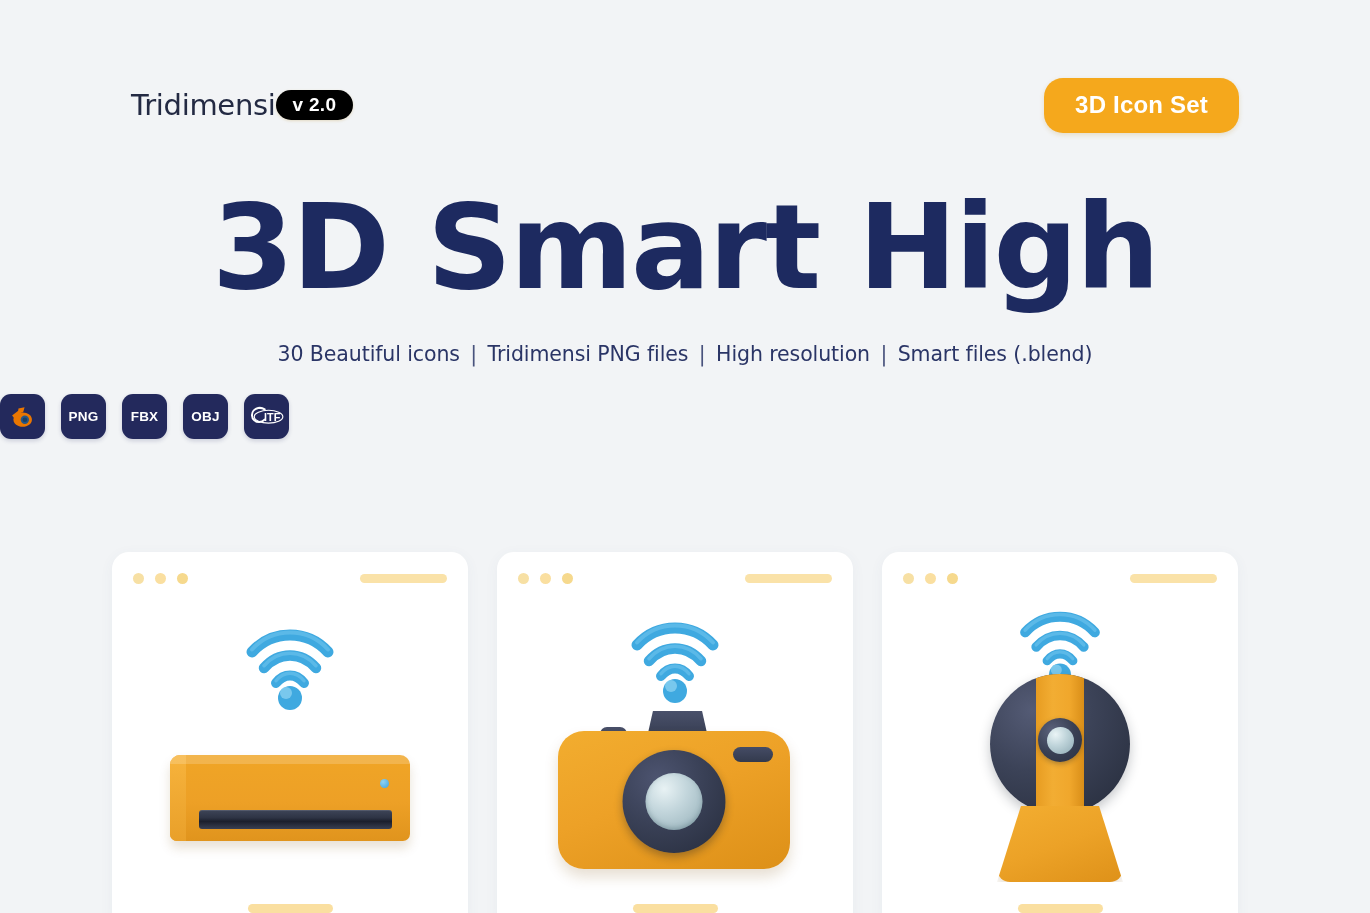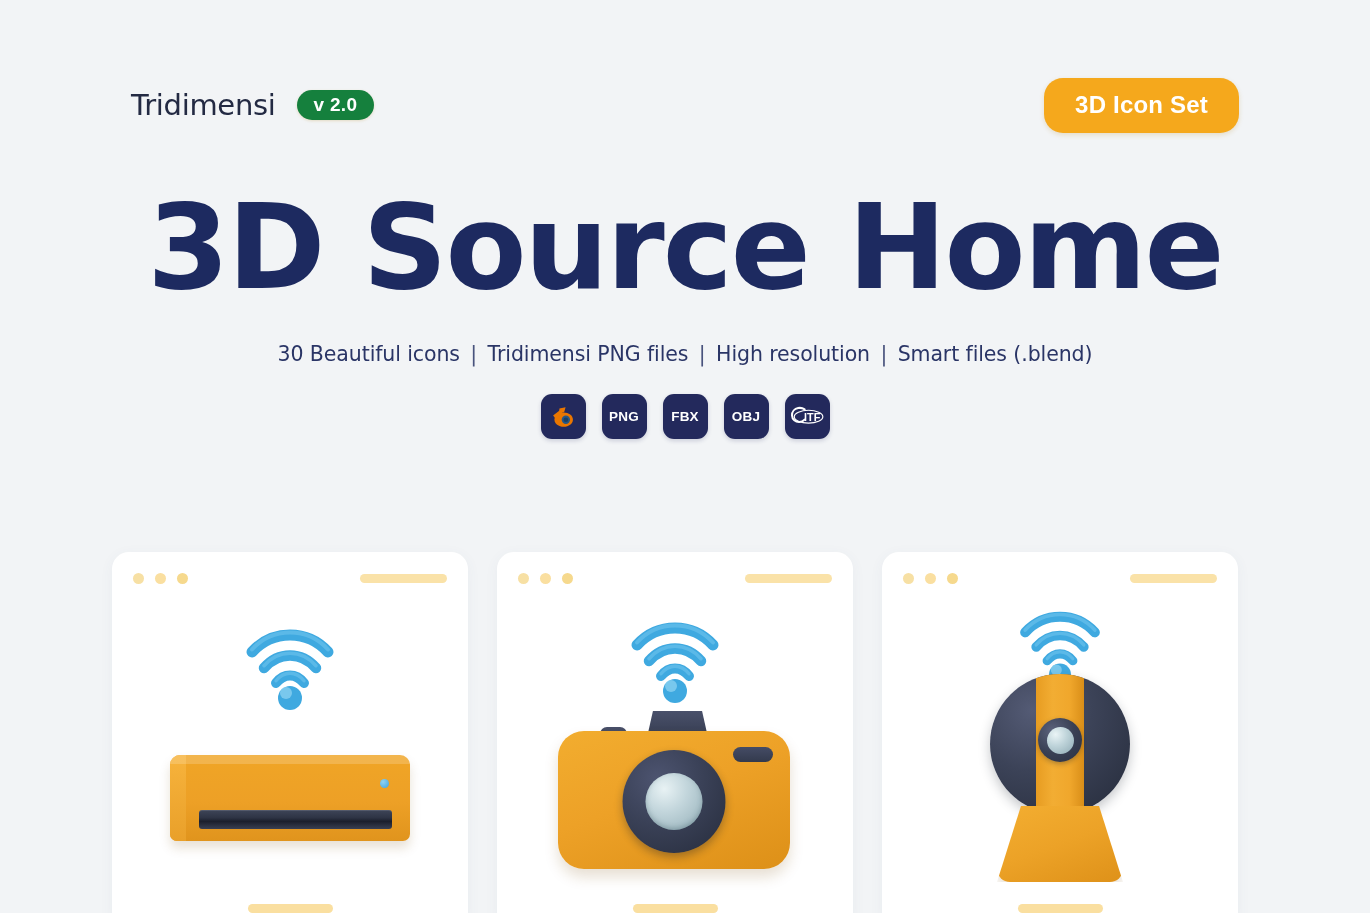--- a/index.html
+++ b/index.html
@@ -27,33 +27,32 @@
     height: 54px;
     padding: 0 131px;
     display: flex;
     align-items: center;
     justify-content: space-between;
   }
 
   .brand {
     display: flex;
     align-items: center;
-    gap: 21px;
   }
 
   .brand-name {
     font-size: 29px;
     font-weight: 400;
     letter-spacing: -0.3px;
     color: #232a43;
     font-family: "DejaVu Sans", sans-serif;
   }
 
   .version-pill {
-    background: #15803d;
+    background: #000000;
     color: #ffffff;
     font-size: 19px;
     font-weight: bold;
     border-radius: 999px;
     padding: 5px 17px 6px 17px;
     line-height: 1;
     letter-spacing: 0.3px;
     box-shadow: 0 1px 3px rgba(180,130,20,0.22);
   }
 
@@ -97,21 +96,20 @@
     line-height: 1.42;
     font-family: "DejaVu Sans", sans-serif;
     letter-spacing: -0.1px;
   }
   .hero-sub .sep { color: #49537d; padding: 0 4px; }
 
   
   .formats {
     margin-top: 25px;
     display: flex;
-    justify-content: center;
     gap: 16px;
   }
 
   .fmt {
     width: 45px;
     height: 45px;
     border-radius: 11px;
     background: #23295c;
     display: flex;
     align-items: center;
@@ -347,21 +345,21 @@
 
 <div class="topbar">
   <div class="brand">
     <span class="brand-name">Tridimensi</span>
     <span class="version-pill">v 2.0</span>
   </div>
   <button class="iconset-btn">3D Icon Set</button>
 </div>
 
 <div class="hero">
-  <h1 class="hero-title">3D Source Home</h1>
+  <h1 class="hero-title">3D Smart High</h1>
 
   <div class="hero-sub">
     <div>
       <span>30 Beautiful icons</span>
       <span class="sep">|</span>
       <span>Tridimensi PNG files</span>
       <span class="sep">|</span>
       <span>High resolution</span>
       <span class="sep">|</span>
       <span>Smart files (.blend)</span>

